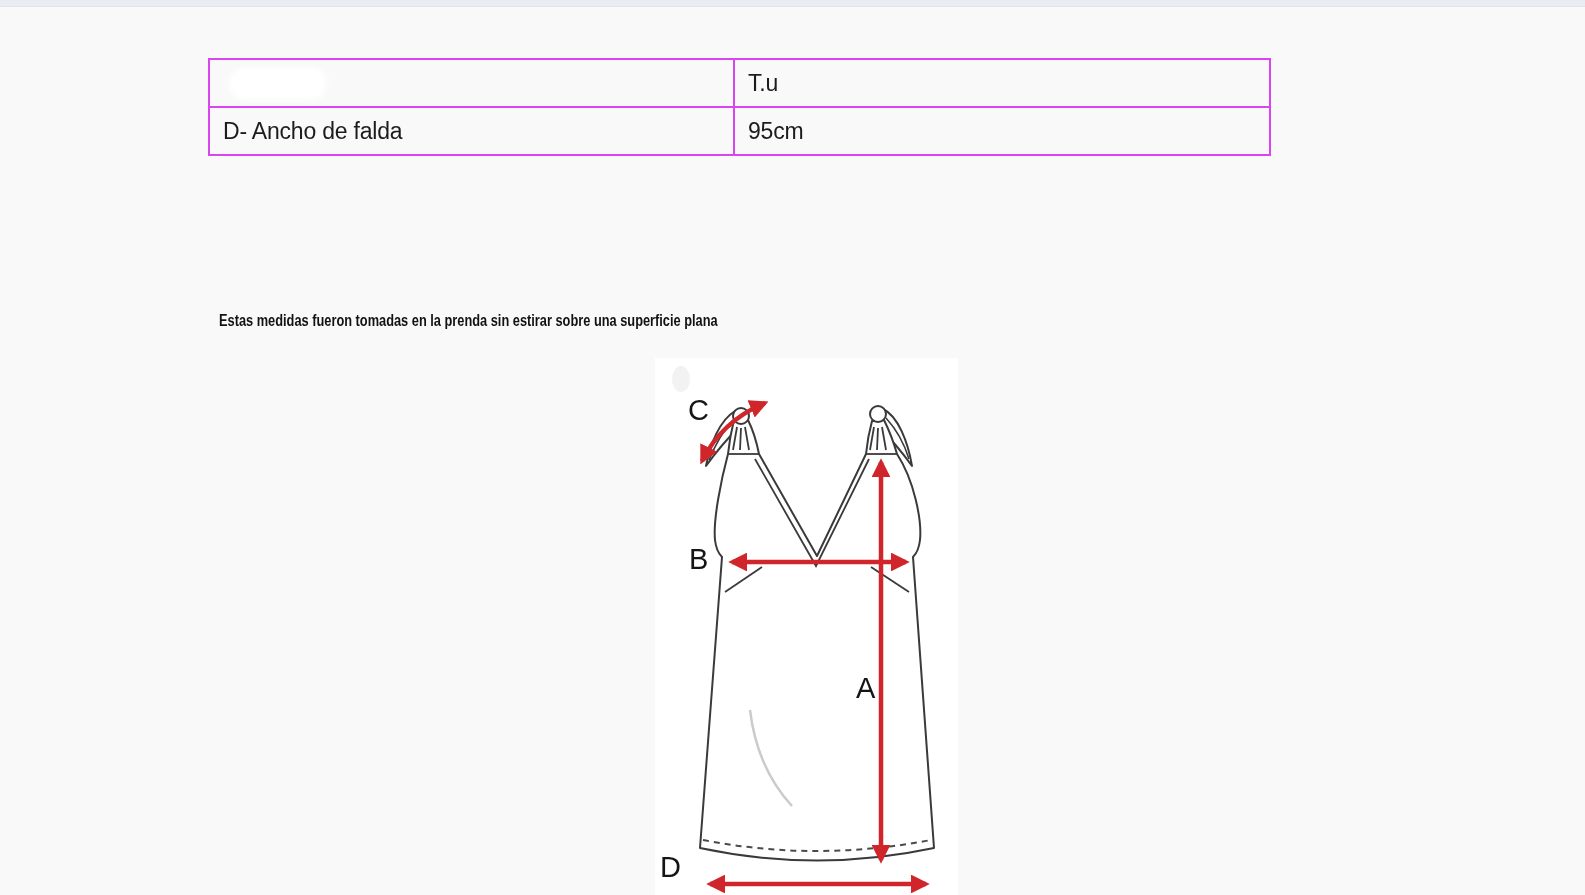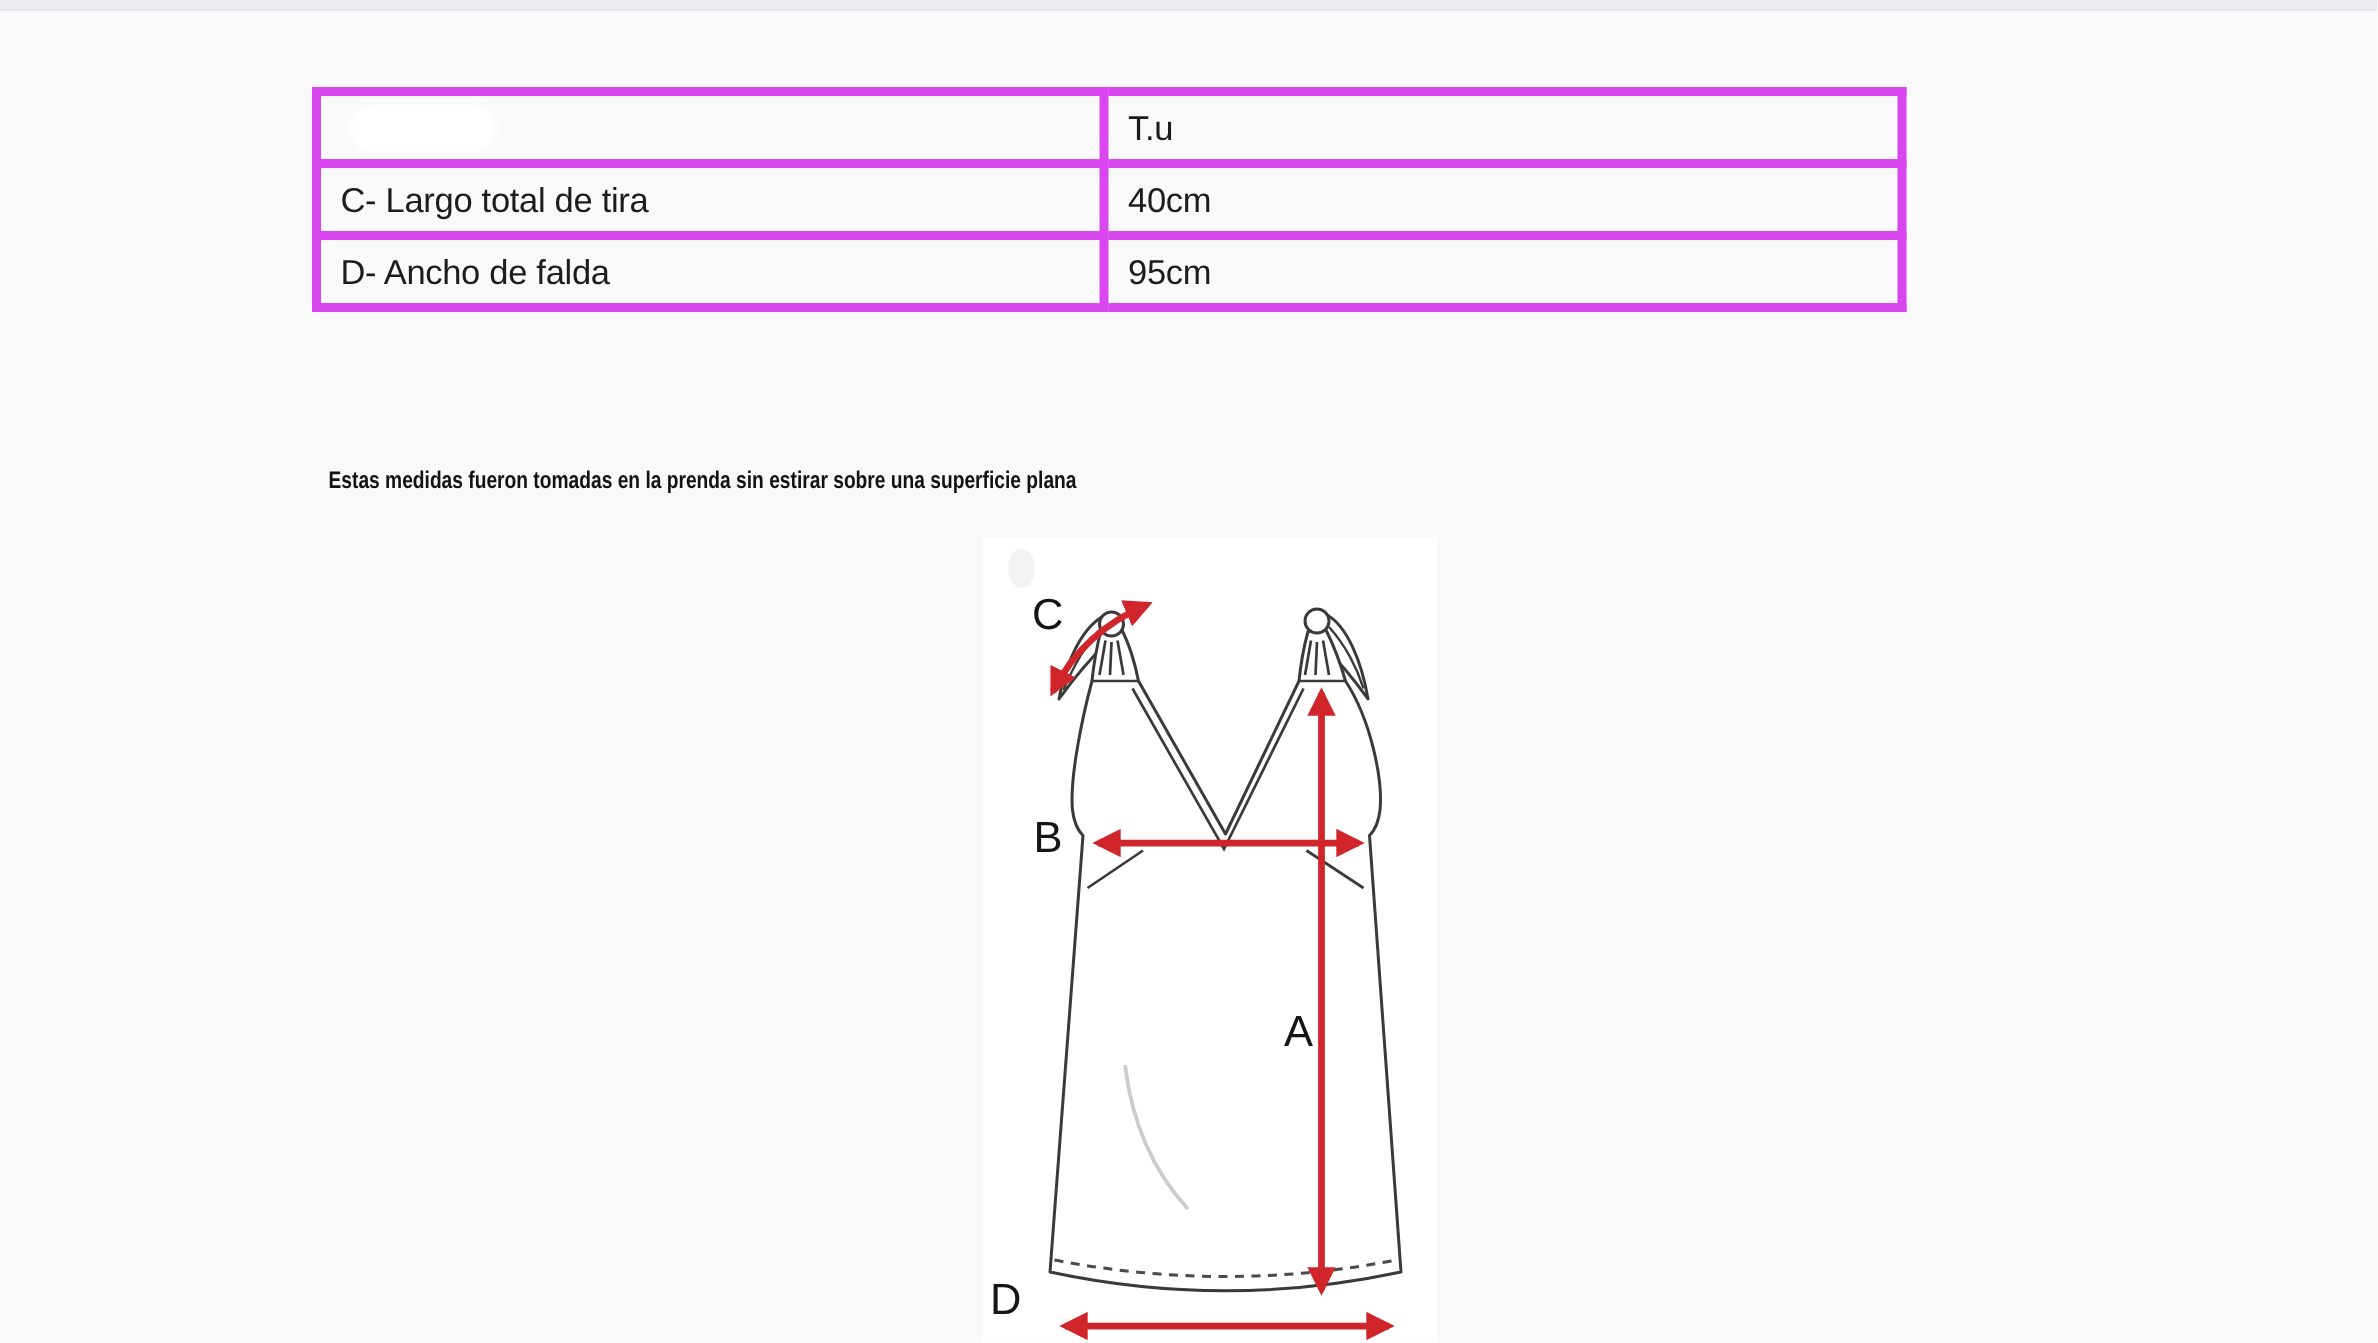--- a/index.html
+++ b/index.html
@@ -20,21 +20,21 @@
   .topbar{
     position:absolute;top:0;left:0;right:0;height:6px;
     background:#eaecf1;border-bottom:1px solid #e0e3e9;
   }
   
   table.size-table{
     position:absolute;left:208px;top:58px;
     width:1063px;border-collapse:collapse;table-layout:fixed;
   }
   .size-table th,.size-table td{
-    border:6px solid #d946ef;
+    border:2px solid #d946ef;
     height:48px;box-sizing:border-box;
     padding:0 6px 0 13px;
     font-size:23px;font-weight:400;text-align:left;
     color:var(--ink);letter-spacing:-0.2px;
     overflow:hidden;white-space:nowrap;
   }
   .col-label{width:525px;}
   .blob{
     width:98px;height:33px;margin-left:6px;
     background:#ffffff;border-radius:17px;
@@ -67,24 +67,20 @@
 <div class="page">
   <div class="topbar"></div>
 
   <table class="size-table">
     <tbody>
       <tr>
         <th class="col-label">
           <div class="blob"></div>
         </th>
         <th>T.u</th>
-      </tr>
-      <tr>
-        <td>C- Largo total de tira</td>
-        <td>40cm</td>
       </tr>
       <tr>
         <td>D- Ancho de falda</td>
         <td>95cm</td>
       </tr>
     </tbody>
   </table>
 
   <div class="note">Estas medidas fueron tomadas en la prenda sin estirar sobre una superficie plana</div>
 

